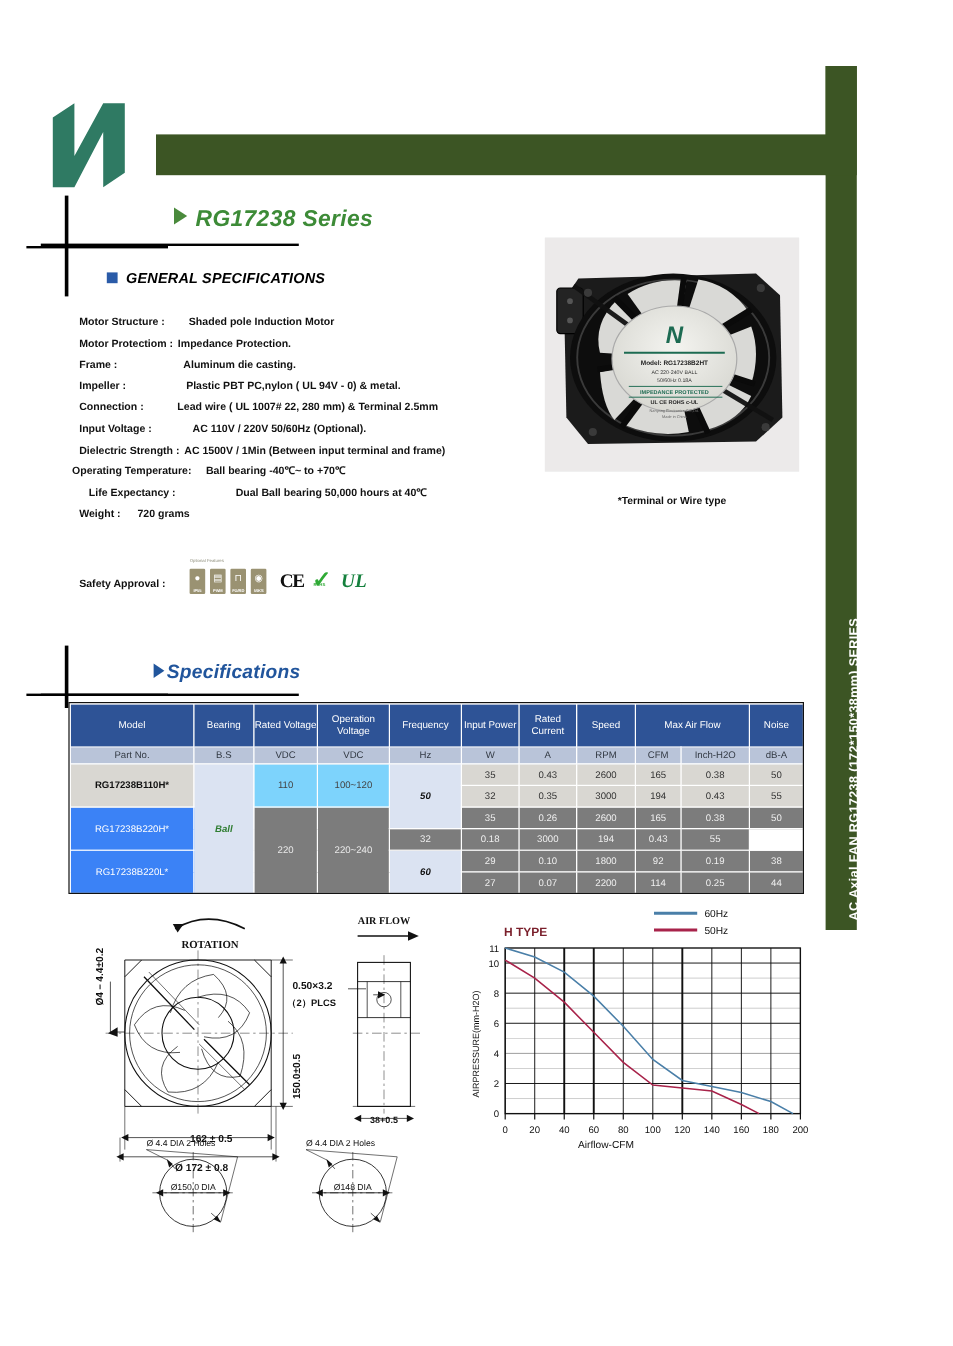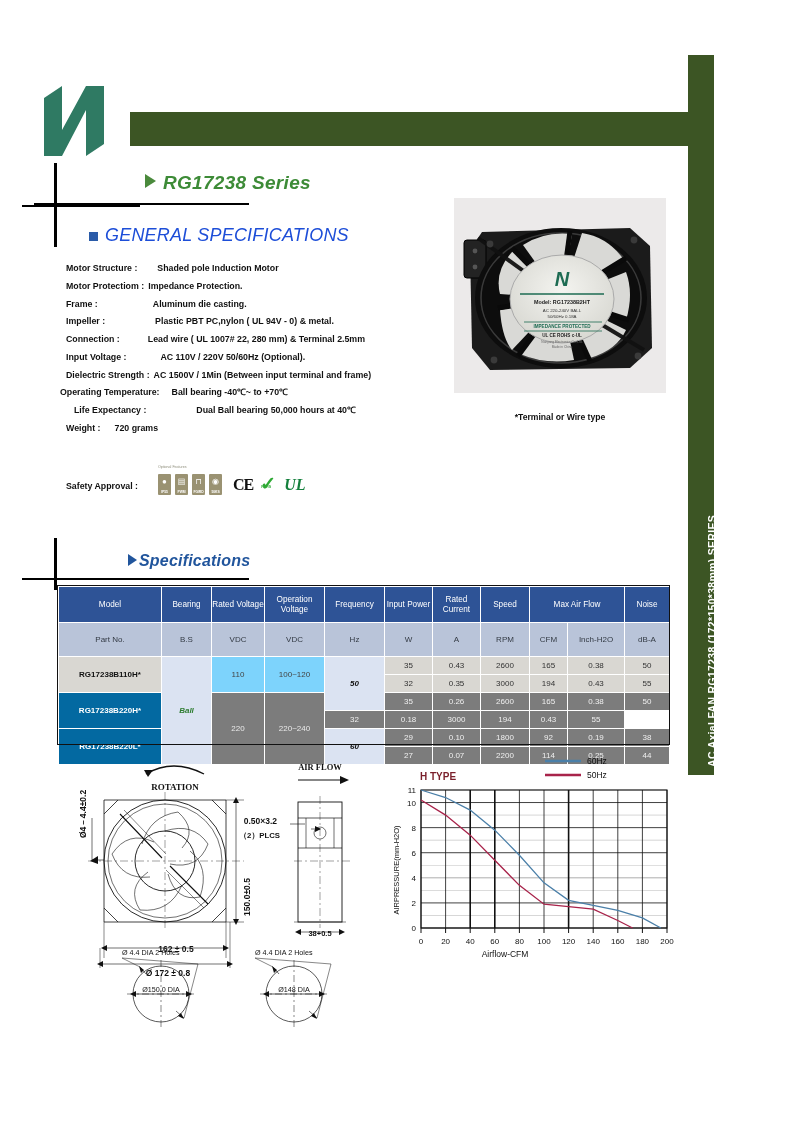--- a/index.html
+++ b/index.html
@@ -79,24 +79,24 @@
     position: absolute;
     left: 34px; top: 203px;
     width: 215px; height: 2px;
     background: #000;
   }
 
   
   .gs-heading {
     position: absolute;
     left: 89px; top: 225px;
-    font-size: 18px;
+    font-size: 12px;
     font-style: italic;
-    font-weight: normal;
-    color: #1d4ed8;
+    font-weight: bold;
+    color: #000000;
     letter-spacing: 0.2px;
   }
   .sq-blue {
     display: inline-block;
     width: 9px; height: 9px;
     background: #2a5ba8;
     margin-right: 7px;
   }
 
   
@@ -250,33 +250,33 @@
     background: #2e5396;
     color: #ffffff;
     font-weight: normal;
     height: 36px;
     line-height: 1.15;
     font-size: 8.2px;
   }
   tr.unit-row td {
     background: #b9c4d9;
     color: #333a44;
-    height: 34px;
+    height: 14px;
     font-size: 8px;
   }
   .outer-border {
     position: absolute;
     left: 57px; top: 585px;
     width: 613px; height: 160px;
     border: 1.5px solid #111;
     pointer-events: none;
   }
 
   td.model-light { background: #d9d7d2; color: #111; font-weight: bold; font-size: 8.6px; }
-  td.model-dark  { background: #0369a1; color: #ffffff; font-weight: bold; font-size: 8.6px; }
+  td.model-dark  { background: #3b82f6; color: #ffffff; font-weight: normal; font-size: 8.6px; }
   td.bearing-cell { background: #dbe3f2; color: #2f7d32; font-style: italic; font-weight: bold; font-size: 11px; }
   td.v-light { background: #7dd3fc; color: #444; }
   td.v-dark  { background: #7c7c7c; color: #e9e9e9; }
   td.freq-cell { background: #dbe3f2; color: #111; font-style: italic; font-weight: bold; font-size: 10px; }
   td.d-light { background: #d9d7d2; color: #333; height: 18px; }
   td.d-dark  { background: #7c7c7c; color: #efefef; height: 18px; }
 
   
   .drawing-area {
     position: absolute;

